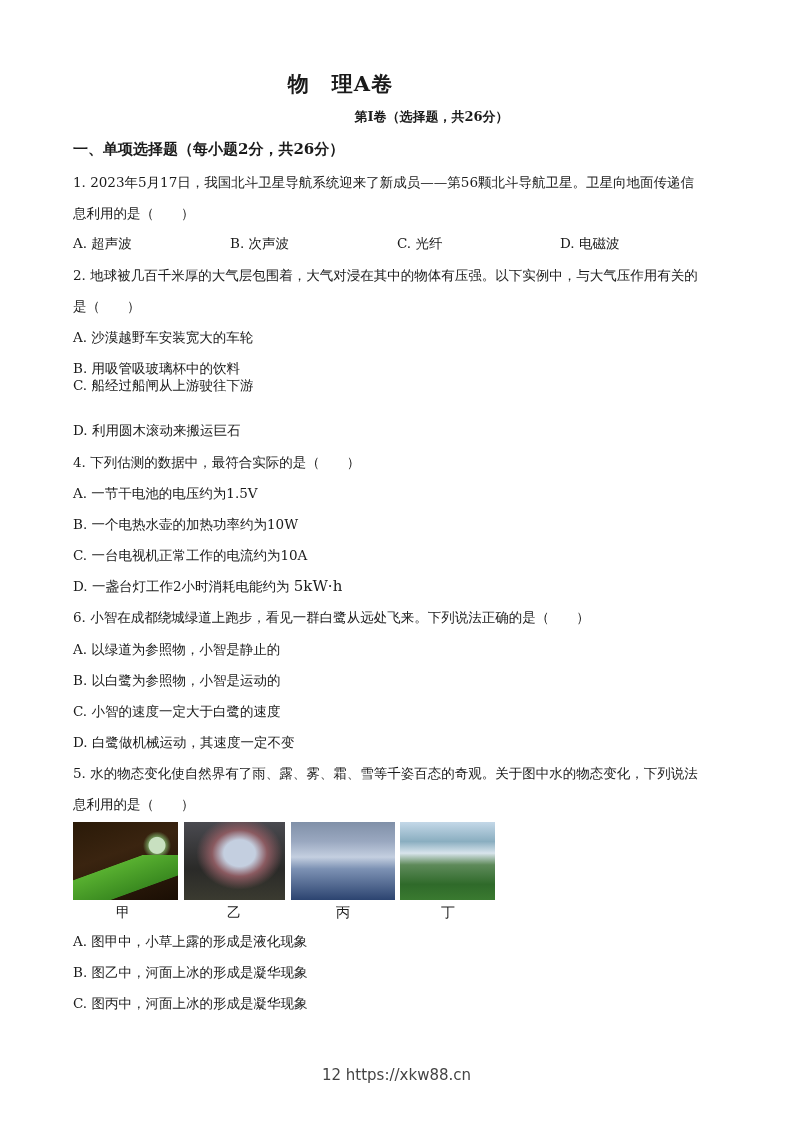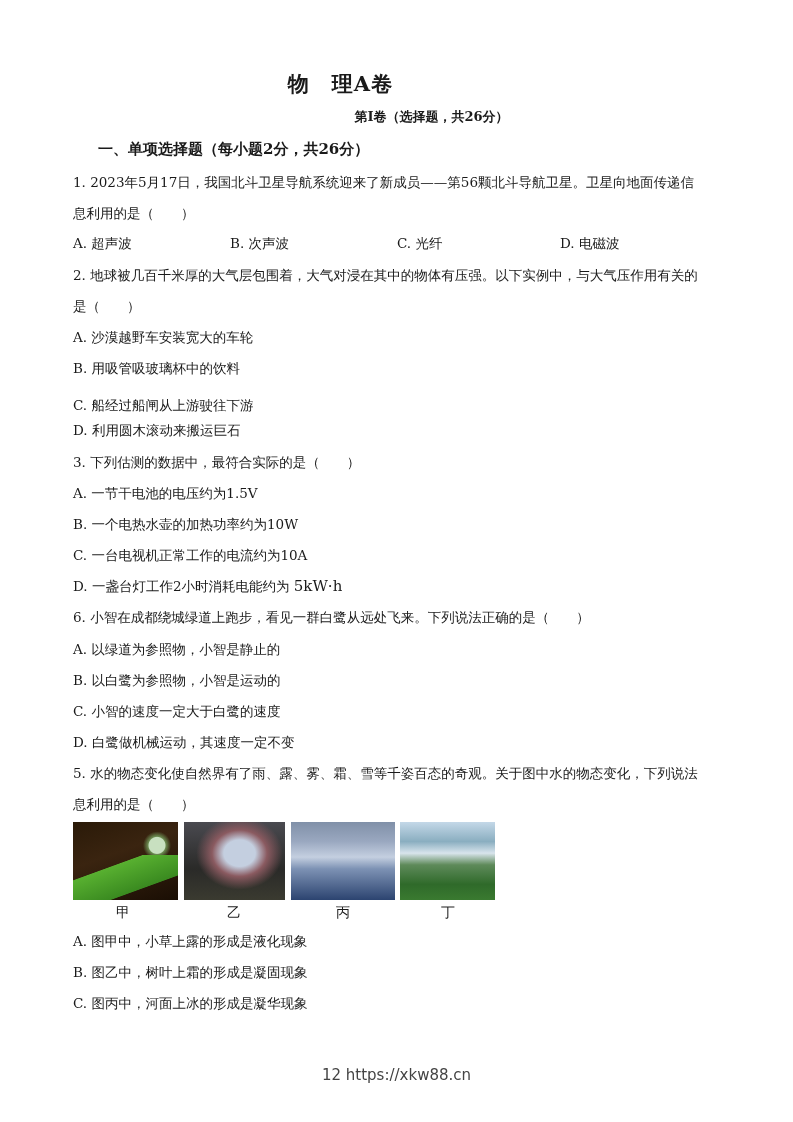--- a/index.html
+++ b/index.html
@@ -2,21 +2,21 @@
 <html><head>
 <meta charset="utf-8">
 <style>
   html, body { margin:0; padding:0; background:#ffffff; }
   body { width:793px; height:1122px; position:relative; overflow:hidden;
          font-family:"DejaVu Serif","Liberation Serif",serif; color:#1a1a1a; }
   .abs { position:absolute; white-space:nowrap; }
   .title { left:0; width:681px; text-align:center; top:70px; font-size:21px; font-weight:bold; letter-spacing:1px; }
   .title .gap { display:inline-block; width:22px; }
   .subtitle { left:0; width:793px; text-align:center; top:108px; font-size:13px; font-weight:bold;padding-left:35px; }
-  .section { left:73px; top:140px; font-size:15px; font-weight:bold;margin-left:25px; }
+  .section { left:73px; top:140px; font-size:15px; font-weight:bold; }
   .line { left:73px; font-size:13.5px; line-height:18px; }
   .optrow { left:73px; width:660px; font-size:13.5px; }
   .optrow span { position:absolute; }
   .pic { position:absolute; top:822px; height:78px; }
   .cap { position:absolute; top:904px; font-size:14px; width:40px; text-align:center; }
   .footer { left:0; width:793px; text-align:center; top:1066px; font-size:15px; color:#444;
             font-family:"DejaVu Sans","Liberation Sans",sans-serif; }
   .bold { font-weight:normal; }
 </style>
 </head>
@@ -34,24 +34,24 @@
   <span style="left:0">A. 超声波</span>
   <span style="left:157px">B. 次声波</span>
   <span style="left:324px">C. 光纤</span>
   <span style="left:487px">D. 电磁波</span>
 </div>
 
 <div class="abs line" style="top:266px">2. 地球被几百千米厚的大气层包围着，大气对浸在其中的物体有压强。以下实例中，与大气压作用有关的</div>
 <div class="abs line" style="top:297px">是（　　）</div>
 <div class="abs line" style="top:328px">A. 沙漠越野车安装宽大的车轮</div>
 <div class="abs line" style="top:359px">B. 用吸管吸玻璃杯中的饮料</div>
-<div class="abs line" style="top:396px">C. 船经过船闸从上游驶往下游</div>
+<div class="abs line" style="top:376px">C. 船经过船闸从上游驶往下游</div>
 <div class="abs line" style="top:421px">D. 利用圆木滚动来搬运巨石</div>
 
-<div class="abs line" style="top:453px">3. 下列估测的数据中，最符合实际的是（　　）</div>
+<div class="abs line" style="top:453px">4. 下列估测的数据中，最符合实际的是（　　）</div>
 <div class="abs line" style="top:484px">A. 一节干电池的电压约为1.5V</div>
 <div class="abs line" style="top:515px">B. 一个电热水壶的加热功率约为10W</div>
 <div class="abs line" style="top:546px">C. 一台电视机正常工作的电流约为10A</div>
 <div class="abs line" style="top:577px">
   <span>D. 一盏台灯工作2小时消耗电能约为</span>
   <span class="bold" style="font-size:15px">5kW·h</span>
 </div>
 
 <div class="abs line" style="top:608px">6. 小智在成都绕城绿道上跑步，看见一群白鹭从远处飞来。下列说法正确的是（　　）</div>
 <div class="abs line" style="top:640px">A. 以绿道为参照物，小智是静止的</div>
@@ -68,16 +68,16 @@
 <div class="pic" style="left:184px;width:101px;background:radial-gradient(ellipse at 55% 40%, #c4cfe0 0 20%, #8a5a60 35%, transparent 55%),linear-gradient(180deg,#4a4a50 0%,#2a2a28 60%,#3a3a30 100%);"></div>
 <div class="pic" style="left:291px;width:104px;background:linear-gradient(180deg,#8090a8 0%,#9aa8c0 25%,#c4cfe0 45%,#7d92b4 60%,#2c4470 100%);"></div>
 <div class="pic" style="left:400px;width:95px;background:linear-gradient(180deg,#c4d8e8 0%,#8aaec0 25%,#d8e4ec 40%,#5e8a5a 55%,#2f6a2a 80%,#3a7a30 100%);"></div>
 
 <div class="cap" style="left:103px">甲</div>
 <div class="cap" style="left:214px">乙</div>
 <div class="cap" style="left:323px">丙</div>
 <div class="cap" style="left:428px">丁</div>
 
 <div class="abs line" style="top:932px">A. 图甲中，小草上露的形成是液化现象</div>
-<div class="abs line" style="top:963px">B. 图乙中，树叶上霜的形成是凝固现象</div>
+<div class="abs line" style="top:963px">B. 图乙中，河面上冰的形成是凝华现象</div>
 <div class="abs line" style="top:994px">C. 图丙中，河面上冰的形成是凝华现象</div>
 
 <div class="abs footer">12 https://xkw88.cn</div>
 
 </body></html>

